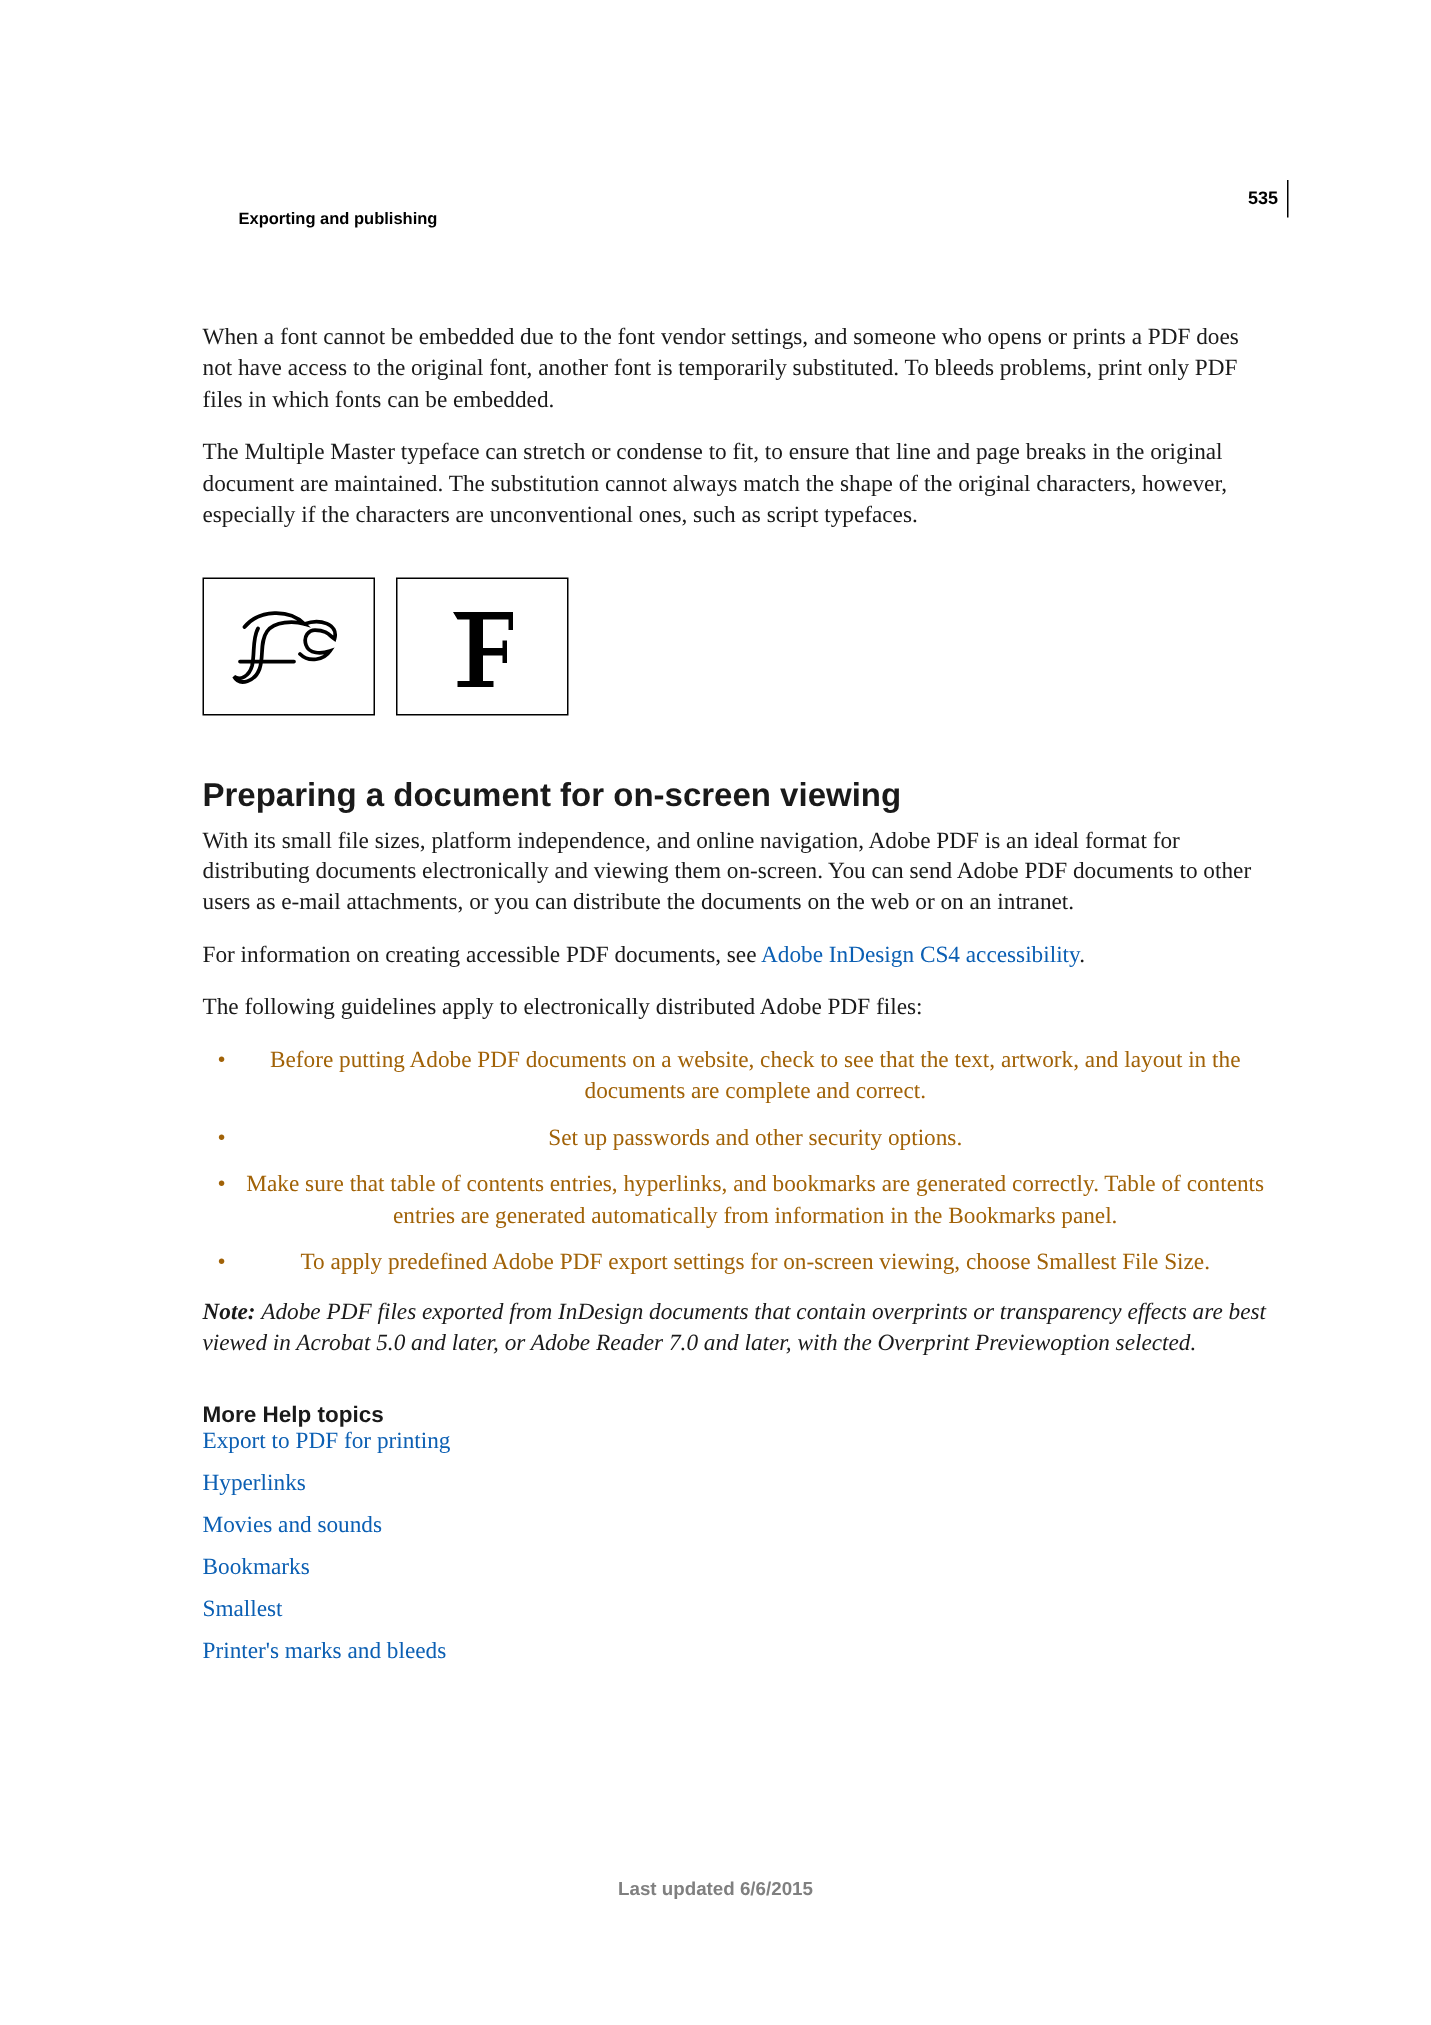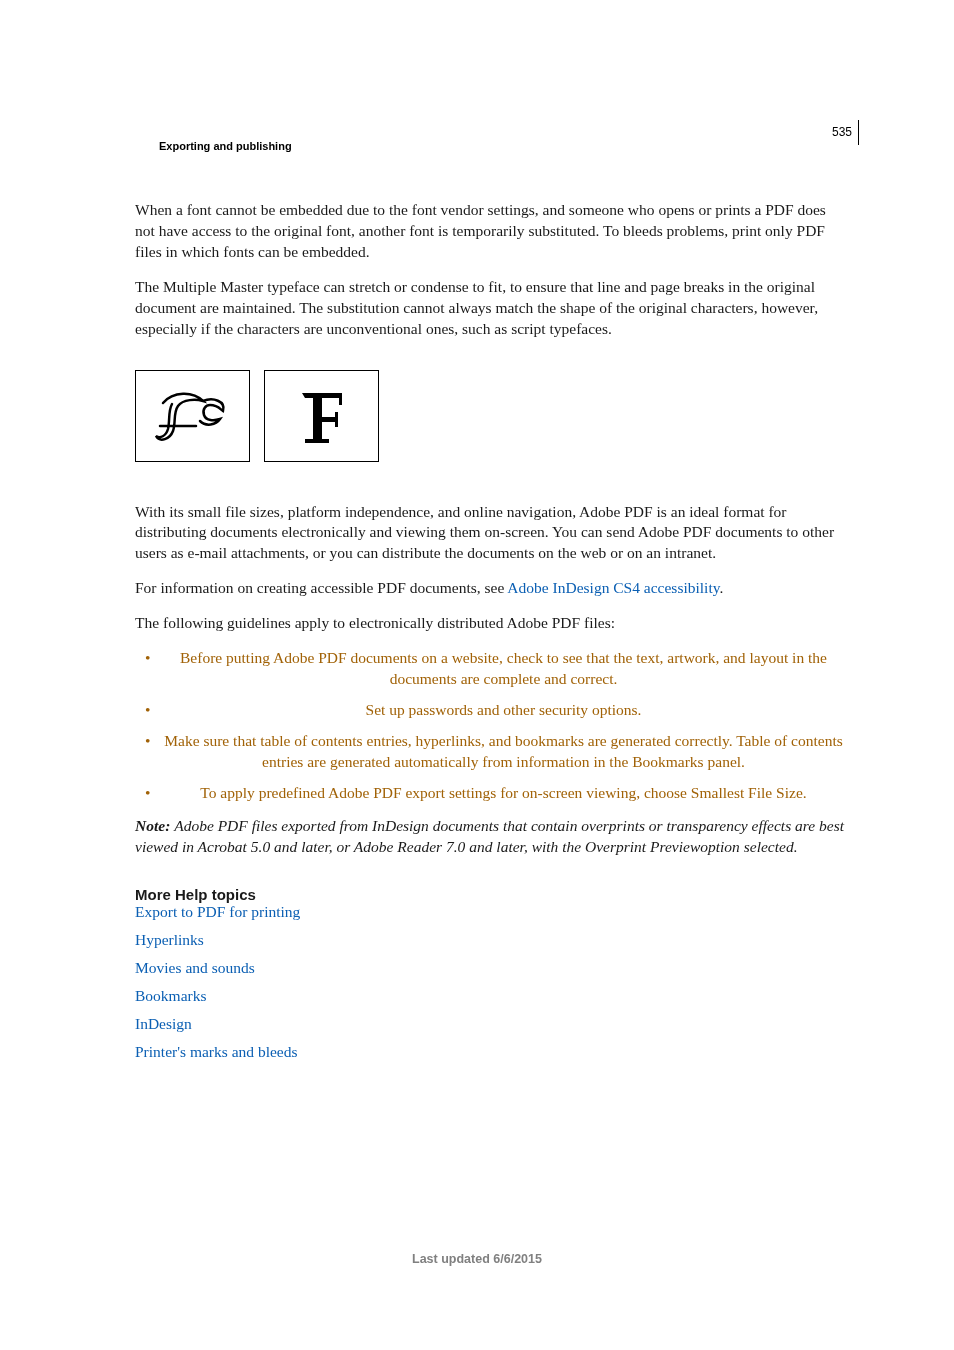--- a/index.html
+++ b/index.html
@@ -16,36 +16,36 @@
       color: #000;
     }
     .page {
       padding: 140px 110px 0 135px;
     }
     .page-number {
       position: absolute;
       top: 125px;
       right: 102px;
       font-family: "Myriad Pro", "Helvetica Neue", Arial, sans-serif;
-      font-weight: normal;
+      font-weight: bold;
       font-size: 12px;
     }
     .page-number-rule {
       position: absolute;
       top: 120px;
       right: 95px;
       width: 1px;
       height: 25px;
       background: #000;
     }
     .header-section {
       font-family: "Myriad Pro", "Helvetica Neue", Arial, sans-serif;
       font-weight: bold;
       font-size: 11px;
-      margin-bottom: 48px;
+      margin-bottom: 63px;
       padding-left: 24px;
     }
     .body-para {
       font-size: 15.5px;
       line-height: 1.35;
       margin-bottom: 14px;
       color: #1a1a1a;
     }
     .image-row {
       display: flex;
@@ -148,20 +148,21 @@
         <path d="M 15 22 C 25 10, 45 10, 55 20 C 48 18, 35 18, 30 25 C 25 32, 28 42, 25 50 C 22 58, 12 62, 8 55 C 12 58, 18 55, 20 48 C 22 40, 20 30, 24 23 M 55 20 C 65 16, 78 20, 75 30 C 72 28, 70 24, 62 24 C 58 24, 54 28, 56 34 C 58 40, 66 40, 72 38 C 68 44, 58 46, 52 40 M 12 45 L 48 45" stroke="#000" stroke-width="2.5" fill="none" stroke-linecap="round"></path>
       </svg>
     </div>
     <div class="img-box">
       <svg width="90" height="70" viewBox="0 0 90 70">
         <path d="M 25 12 L 65 12 L 65 24 L 62 24 L 62 17 L 45 17 L 45 36 L 58 36 L 58 31 L 61 31 L 61 46 L 58 46 L 58 41 L 45 41 L 45 58 L 52 58 L 52 62 L 28 62 L 28 58 L 36 58 L 36 17 L 28 17 Z" fill="#000"></path>
       </svg>
     </div>
   </div>
 
+  <h2 class="h2">Preparing a document for on-screen viewing</h2>
 
   <p class="body-para">With its small file sizes, platform independence, and online navigation, Adobe PDF is an ideal format for distributing documents electronically and viewing them on-screen. You can send Adobe PDF documents to other users as e-mail attachments, or you can distribute the documents on the web or on an intranet.</p>
 
   <p class="body-para">
     <span>For information on creating accessible PDF documents, see </span><span class="link-inline">Adobe InDesign CS4 accessibility</span><span>.</span>
   </p>
 
   <p class="body-para">The following guidelines apply to electronically distributed Adobe PDF files:</p>
 
   <ul class="bullets">
@@ -174,18 +175,18 @@
   <p class="note">
     <span class="note-label">Note: </span><span>Adobe PDF files exported from InDesign documents that contain overprints or transparency effects are best viewed in Acrobat 5.0 and later, or Adobe Reader 7.0 and later, with the Overprint Previewoption selected.</span>
   </p>
 
   <h3 class="h3">More Help topics</h3>
 
   <a class="help-link">Export to PDF for printing</a>
   <a class="help-link">Hyperlinks</a>
   <a class="help-link">Movies and sounds</a>
   <a class="help-link">Bookmarks</a>
-  <a class="help-link">InDesign</a>
+  <a class="help-link">Smallest</a>
   <a class="help-link">Printer's marks and bleeds</a>
 
 </div>
 
 <div class="footer">Last updated 6/6/2015</div>
 
 </body></html>

